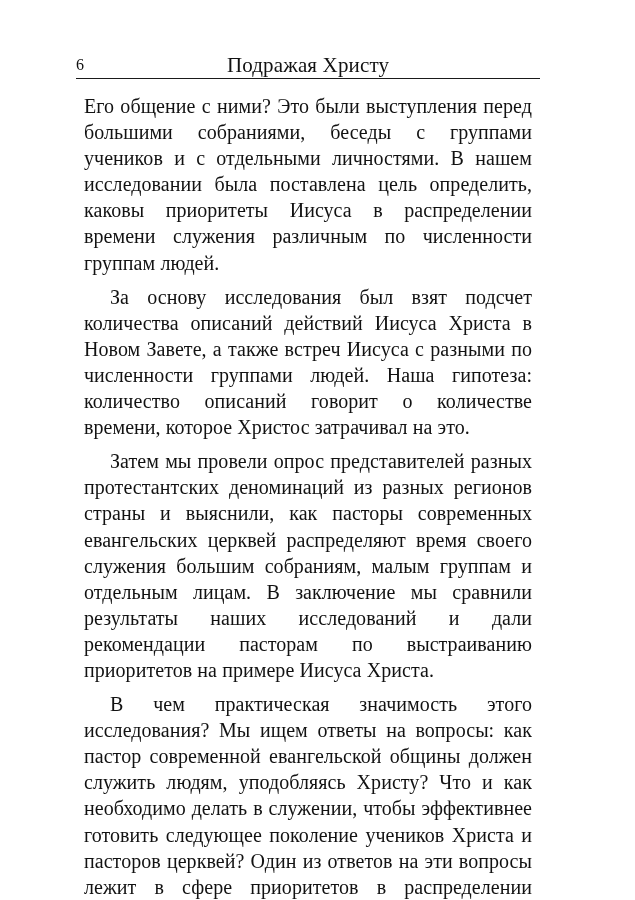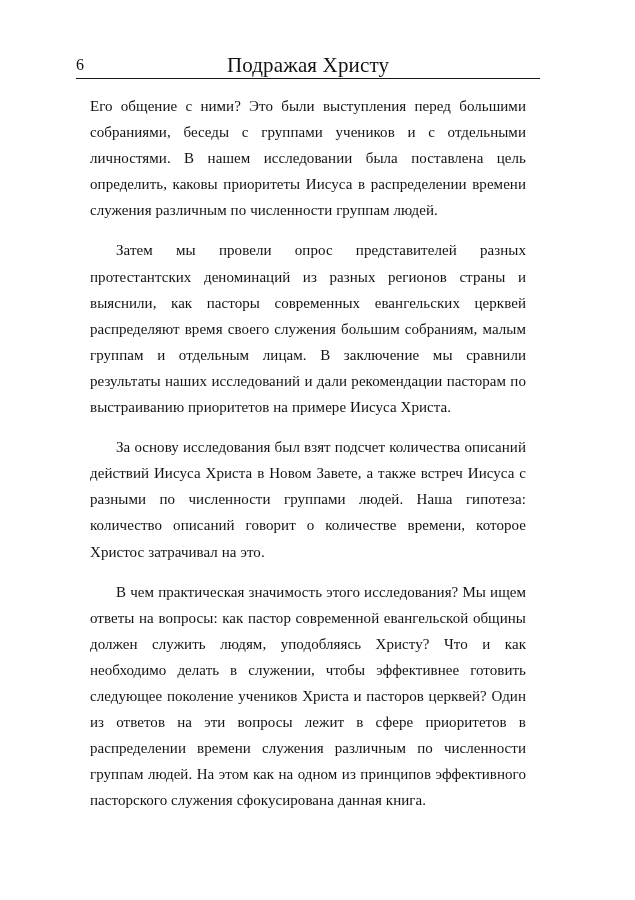--- a/index.html
+++ b/index.html
@@ -48,22 +48,22 @@
     width: 464px;
     height: 1px;
     background: #1a1a1a;
     margin-top: 4px;
   }
   
   .body-text {
     margin-top: 14px;
   }
   .body-text p {
-    margin: 14px;
-    font-size: 15px;
+    margin: 8px;
+    font-size: 20px;
     line-height: 26.1px;
     text-align: justify;
     text-justify: inter-word;
     text-indent: 26px;
     letter-spacing: 0.05px;
     word-spacing: 0.1px;
     hyphens: manual;
     -webkit-hyphens: manual;
   }
   .body-text p.first {
@@ -79,20 +79,20 @@
 
     <div class="running-head">
       <span class="folio">6</span>
       <span class="head-title">Подражая Христу</span>
     </div>
 
     <div class="head-rule"></div>
 
     <div class="body-text">
       <p class="first">Его общение с ними? Это были выступления перед большими собраниями, беседы с группами учеников и с отдельными личностями. В нашем исследовании была поставлена цель определить, каковы приоритеты Иисуса в распределении времени служения различным по численности группам людей.</p>
+      <p>За основу исследования был взят подсчет количества описаний действий Иисуса Христа в Новом Завете, а также встреч Иисуса с разными по численности группами людей. Наша гипотеза: количество описаний говорит о количестве времени, которое Христос затрачивал на это.</p>
       <p>Затем мы провели опрос представителей разных протестантских деноминаций из разных регионов страны и выяснили, как пасторы современных евангельских церквей распределяют время своего служения большим собраниям, малым группам и отдельным лицам. В заключение мы сравнили результаты наших исследований и дали рекомендации пасторам по выстраиванию приоритетов на примере Иисуса Христа.</p>
-      <p>За основу исследования был взят подсчет количества описаний действий Иисуса Христа в Новом Завете, а также встреч Иисуса с разными по численности группами людей. Наша гипотеза: количество описаний говорит о количестве времени, которое Христос затрачивал на это.</p>
       <p>В чем практическая значимость этого исследования? Мы ищем ответы на вопросы: как пастор современной евангельской общины должен служить людям, уподобляясь Христу? Что и как необходимо делать в служении, чтобы эффективнее готовить следующее поколение учеников Христа и пасторов церквей? Один из ответов на эти вопросы лежит в сфере приоритетов в распределении времени служения различным по численности группам людей. На этом как на одном из принципов эффективного пасторского служения сфокусирована данная книга.</p>
     </div>
 
   </div>
 
 </div>
 
 </body></html>

